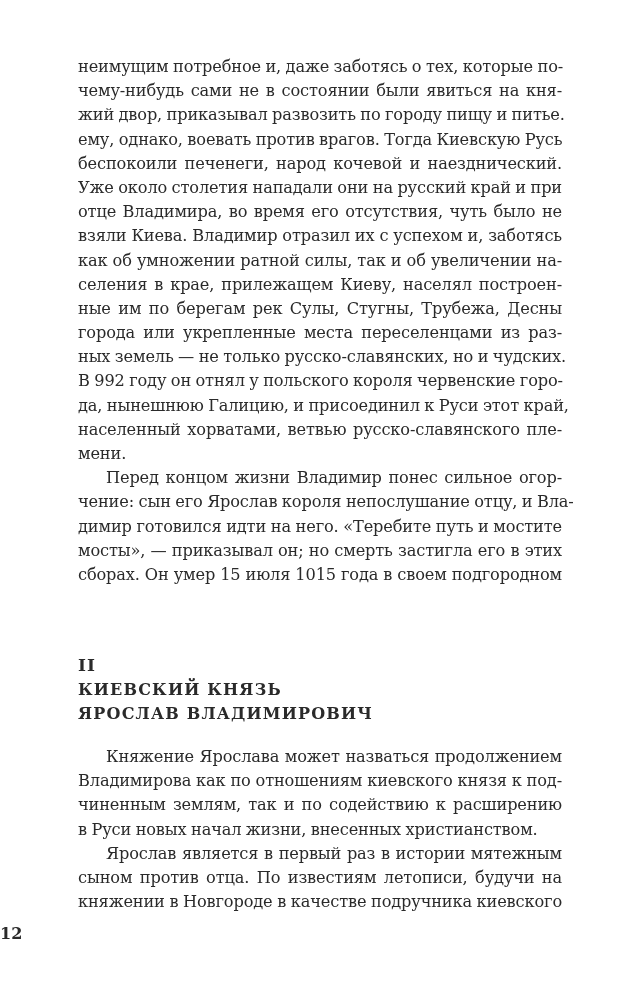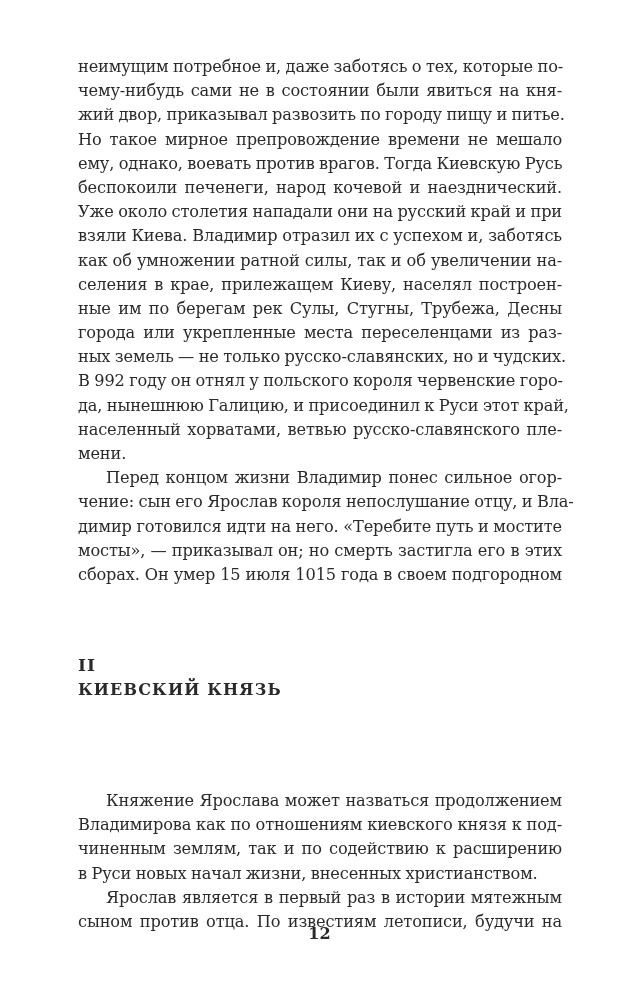--- a/index.html
+++ b/index.html
@@ -60,47 +60,46 @@
     letter-spacing: 1px;
   }
   .chapter .title-line {
     font-size: 16px;
     line-height: 24px;
     letter-spacing: 1.2px;
   }
   .page2 {
     position: absolute;
     left: 78px;
-    top: 789px;
+    top: 745px;
     width: 484px;
   }
   .page-number {
     position: absolute;
     left: 0;
     width: 639px;
     top: 922px;
-    text-align: center;
     font-weight: bold;
     font-size: 16px;
     line-height: 24px;
     color: #2a2a2a;
   }
 </style>
 </head>
 <body>
 
 <div class="page">
   <div class="para">
     <span class="line">неимущим потребное и, даже заботясь о тех, которые по-</span>
     <span class="line">чему-нибудь сами не в состоянии были явиться на кня-</span>
     <span class="line">жий двор, приказывал развозить по городу пищу и питье.</span>
-    <span class="line">Но такое мирное препровождение времени не мешало</span>
     <span class="line">ему, однако, воевать против врагов. Тогда Киевскую Русь</span>
     <span class="line">беспокоили печенеги, народ кочевой и наезднический.</span>
     <span class="line">Уже около столетия нападали они на русский край и при</span>
+    <span class="line">отце Владимира, во время его отсутствия, чуть было не</span>
     <span class="line">взяли Киева. Владимир отразил их с успехом и, заботясь</span>
     <span class="line">как об умножении ратной силы, так и об увеличении на-</span>
     <span class="line">селения в крае, прилежащем Киеву, населял построен-</span>
     <span class="line">ные им по берегам рек Сулы, Стугны, Трубежа, Десны</span>
     <span class="line">города или укрепленные места переселенцами из раз-</span>
     <span class="line">ных земель — не только русско-славянских, но и чудских.</span>
     <span class="line">В 992 году он отнял у польского короля червенские горо-</span>
     <span class="line">да, нынешнюю Галицию, и присоединил к Руси этот край,</span>
     <span class="line">населенный хорватами, ветвью русско-славянского пле-</span>
     <span class="line last">мени.</span>
@@ -110,28 +109,30 @@
     <span class="line">чение: сын его Ярослав короля непослушание отцу, и Вла-</span>
     <span class="line">димир готовился идти на него. «Теребите путь и мостите</span>
     <span class="line">мосты», — приказывал он; но смерть застигла его в этих</span>
     <span class="line">сборах. Он умер 15 июля 1015 года в своем подгородном</span>
   </div>
 </div>
 
 <div class="chapter">
   <div class="num">II</div>
   <div class="title-line">КИЕВСКИЙ КНЯЗЬ</div>
+  <div class="title-line">ЯРОСЛАВ ВЛАДИМИРОВИЧ</div>
 </div>
 
 <div class="page2">
   <div class="para">
     <span class="line indent">Княжение Ярослава может назваться продолжением</span>
     <span class="line">Владимирова как по отношениям киевского князя к под-</span>
     <span class="line">чиненным землям, так и по содействию к расширению</span>
     <span class="line last">в Руси новых начал жизни, внесенных христианством.</span>
   </div>
   <div class="para">
     <span class="line indent">Ярослав является в первый раз в истории мятежным</span>
     <span class="line">сыном против отца. По известиям летописи, будучи на</span>
+    <span class="line">княжении в Новгороде в качестве подручника киевского</span>
   </div>
 </div>
 
 <div class="page-number">12</div>
 
 </body></html>

